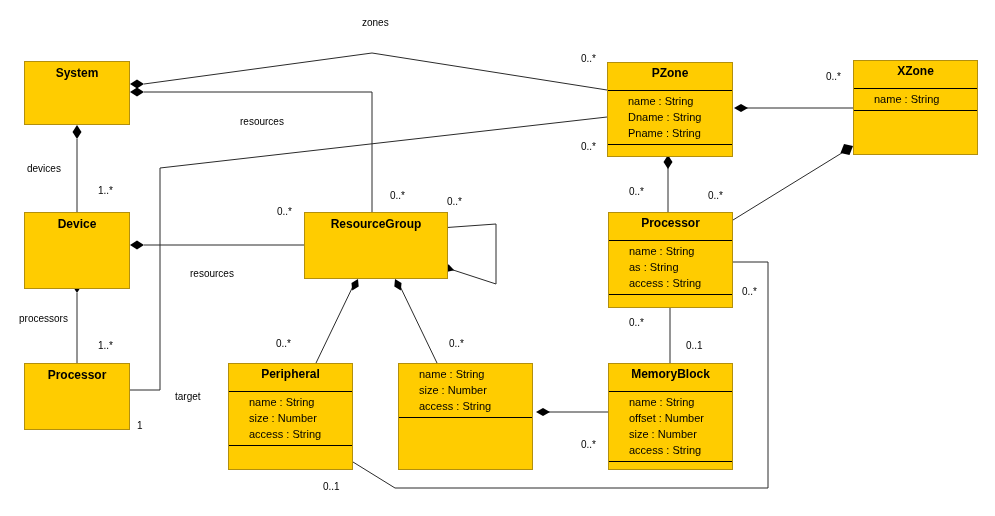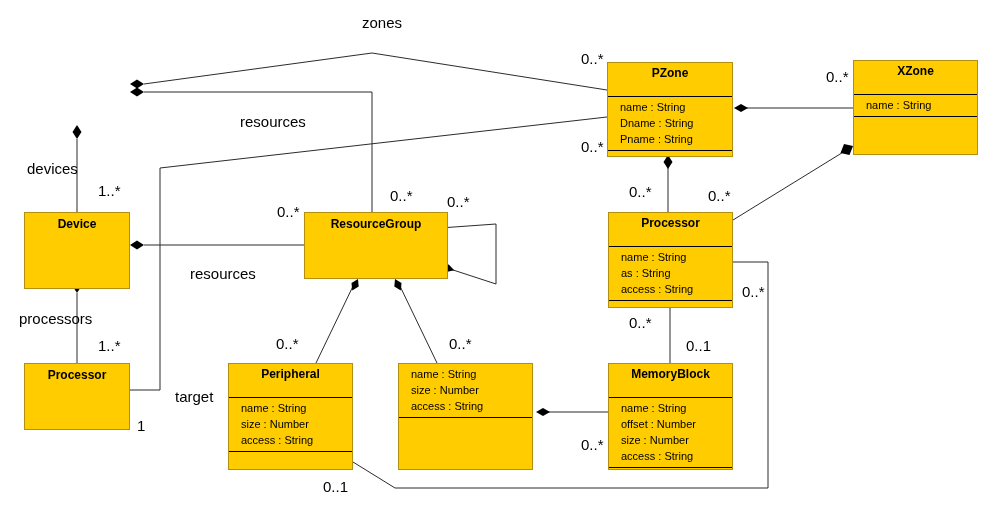--- a/index.html
+++ b/index.html
@@ -11,26 +11,26 @@
   #lines { position:absolute; left:0; top:0; z-index:1; }
   .uml {
     position:absolute; z-index:2; box-sizing:border-box;
     background:#FFCC00; border:1px solid #B28F0E;
     display:flex; flex-direction:column;
   }
   .uml .t {
     flex:0 0 auto; font-size:12px; font-weight:bold; text-align:center;
     padding:4px 2px 3px;
   }
-  .uml.comp .t { border-bottom:1px solid #000; padding:3px 2px 16px; }
+  .uml.comp .t { border-bottom:1px solid #000; padding:3px 2px 10px; }
   .uml .attrs { flex:0 0 auto; border-bottom:1px solid #000; padding:2px 0 3px; }
-  .uml .a { font-size:11px; line-height:16px; padding-left:12px; white-space:nowrap; }
+  .uml .a { font-size:11px; line-height:16px; padding-left:20px; white-space:nowrap; }
   .uml .e { flex:1 1 auto; }
   .lbl {
-    position:absolute; z-index:3; font-size:15px; line-height:11px; white-space:nowrap;
+    position:absolute; z-index:3; font-size:10px; line-height:11px; white-space:nowrap;
   }
 </style>
 </head>
 <body>
 
 <div id="canvas">
 
   <svg id="lines" width="995" height="516" viewBox="0 0 995 516">
     <g stroke="#2B2B2B" stroke-width="1" fill="none">
       <polyline points="77,139 77,212"></polyline>
@@ -58,20 +58,24 @@
       <polygon points="358,279 358.7,286.6 352.2,290.6 351.5,283"></polygon>
       <polygon points="395,279 394.3,286.6 400.8,290.6 401.5,283"></polygon>
       <polygon points="441,266 448.8,264.4 454.2,270.3 446.4,272"></polygon>
       <polygon points="536,412 543,408 550,412 543,416"></polygon>
       <polygon points="668,155 672.5,162 668,169 663.5,162"></polygon>
       <polygon points="734,108 741,104 748,108 741,112"></polygon>
       <polygon points="853,146 849.5,155 840.5,153 844,144"></polygon>
     </g>
   </svg>
 
+  <div class="uml" style="left:24px;top:61px;width:106px;height:64px">
+    <div class="t">System</div>
+    <div class="e"></div>
+  </div>
 
   <div class="uml" style="left:24px;top:212px;width:106px;height:77px">
     <div class="t">Device</div>
     <div class="e"></div>
   </div>
 
   <div class="uml" style="left:24px;top:363px;width:106px;height:67px">
     <div class="t">Processor</div>
     <div class="e"></div>
   </div>

